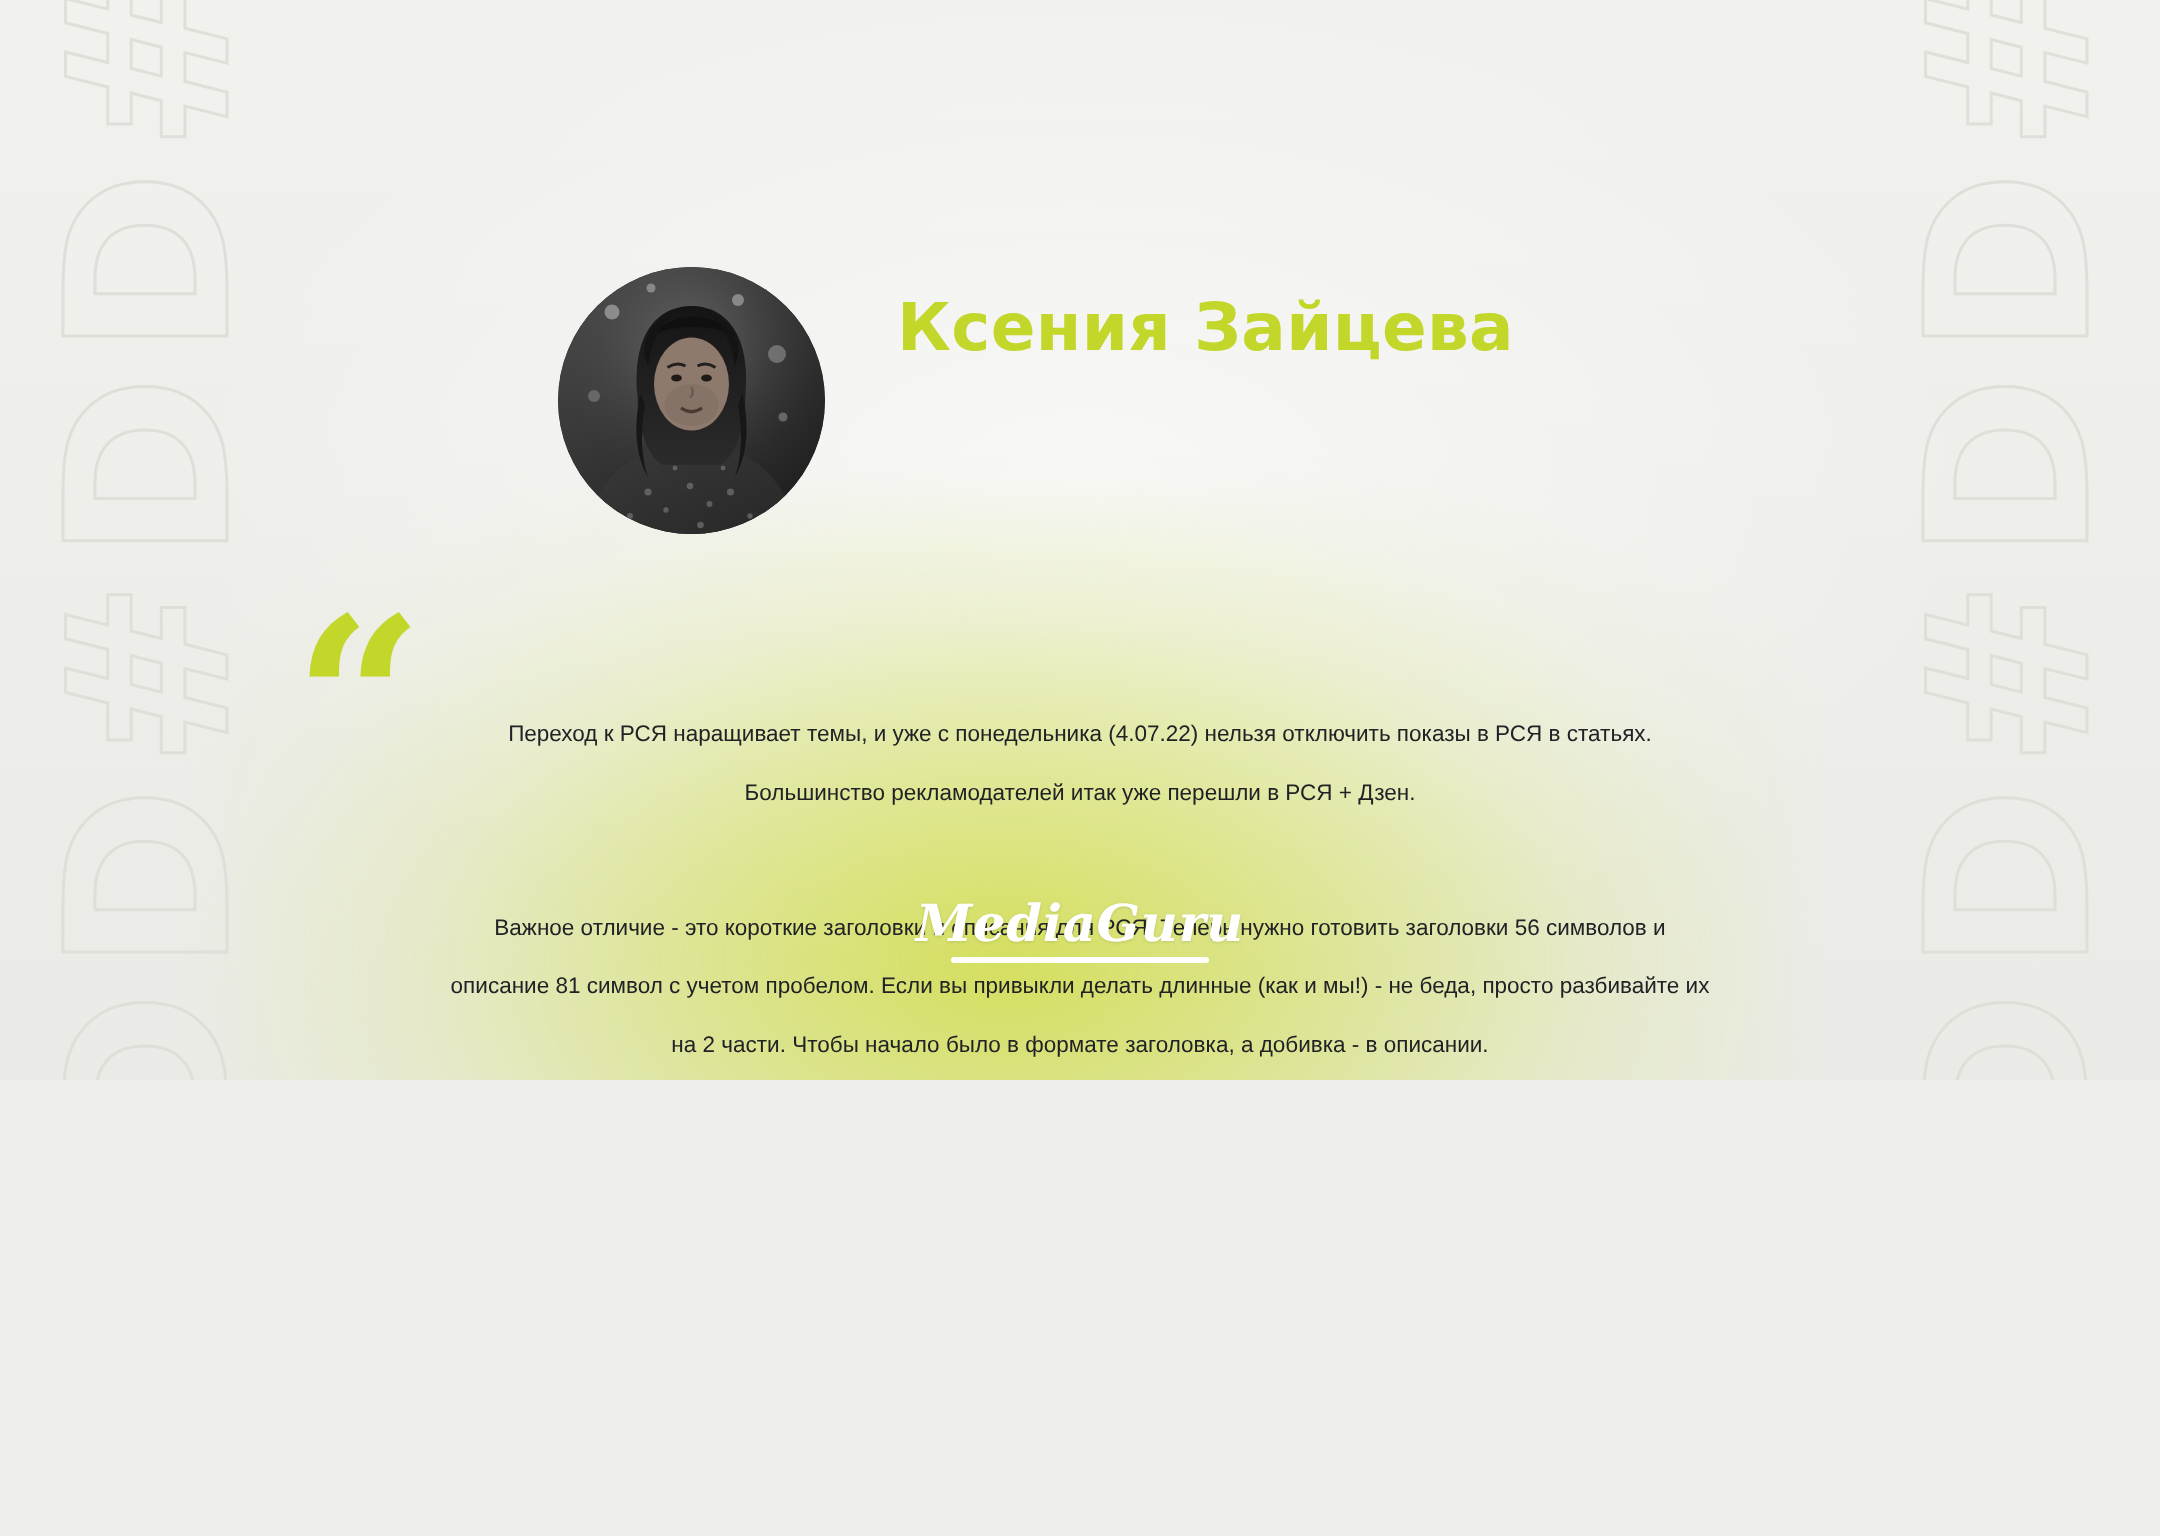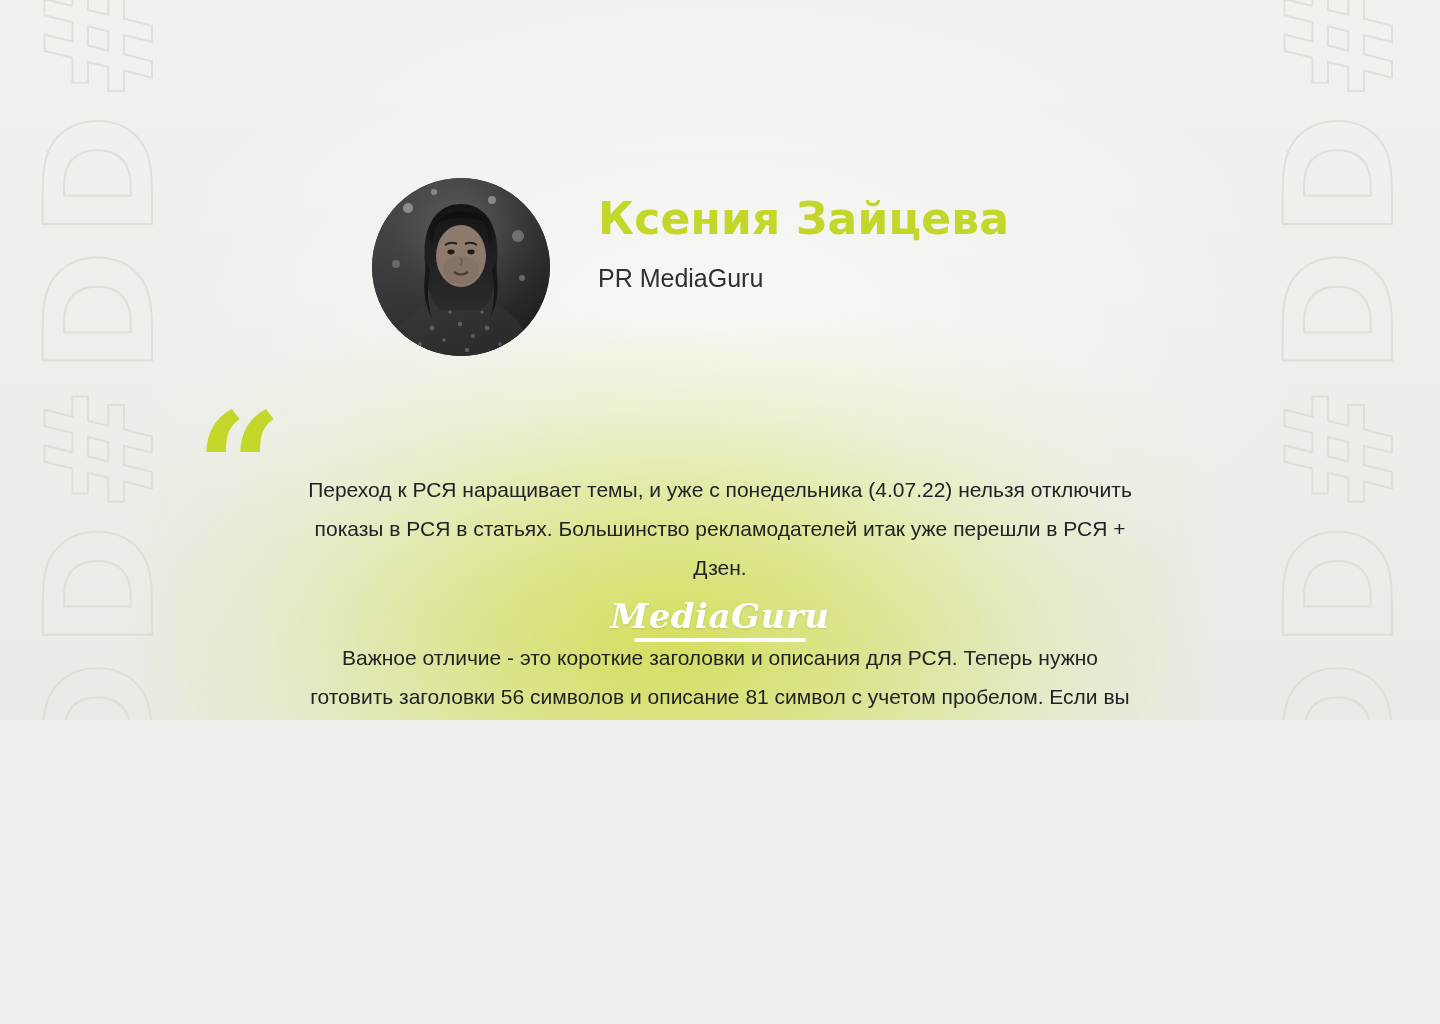--- a/index.html
+++ b/index.html
@@ -140,21 +140,21 @@
 
   
   .quote-body {
     position: absolute;
     left: 300px;
     top: 470px;
     width: 840px;
     text-align: center;
     color: #212225;
     font-family: "Liberation Sans", sans-serif;
-    font-size: 21px;
+    font-size: 15px;
     line-height: 39px;
   }
   .quote-body p {
     margin: 0;
   }
   .quote-body p + p {
     margin-top: 51px;
   }
 
   
@@ -275,21 +275,20 @@
           <path d="M120 60 C122 44 112 34 102 32 C112 42 116 52 118 66 Z" fill="#141414"></path>
 
           <path d="M55 84 C50 108 52 126 60 140 C54 122 56 104 58 92 Z" fill="#171717"></path>
           <path d="M123 84 C128 108 126 126 118 140 C124 122 122 104 120 92 Z" fill="#171717"></path>
         </g>
       </svg>
     </div>
 
     <div class="person">
       <h1 class="person-name">Ксения Зайцева</h1>
-      <p class="person-role">PR MediaGuru</p>
     </div>
   </div>
 
   <div class="quote-mark quote-open">“</div>
   <div class="quote-mark quote-close">”</div>
 
   <div class="quote-body">
     <p>Переход к РСЯ наращивает темы, и уже с понедельника (4.07.22) нельзя отключить показы в РСЯ в статьях. Большинство рекламодателей итак уже перешли в РСЯ + Дзен.</p>
     <p>Важное отличие - это короткие заголовки и описания для РСЯ. Теперь нужно готовить заголовки 56 символов и описание 81 символ с учетом пробелом. Если вы привыкли делать длинные (как и мы!) - не беда, просто разбивайте их на 2 части. Чтобы начало было в формате заголовка, а добивка - в описании.</p>
   </div>

